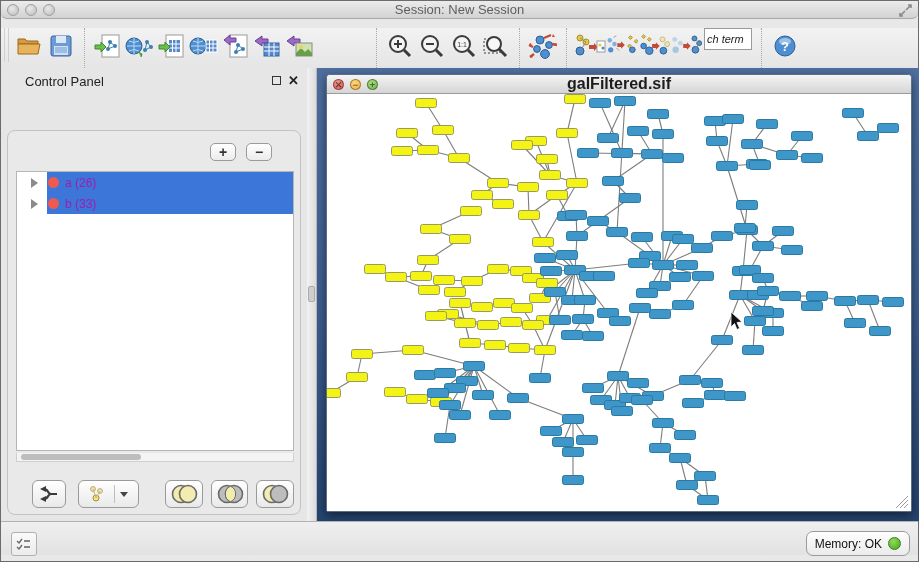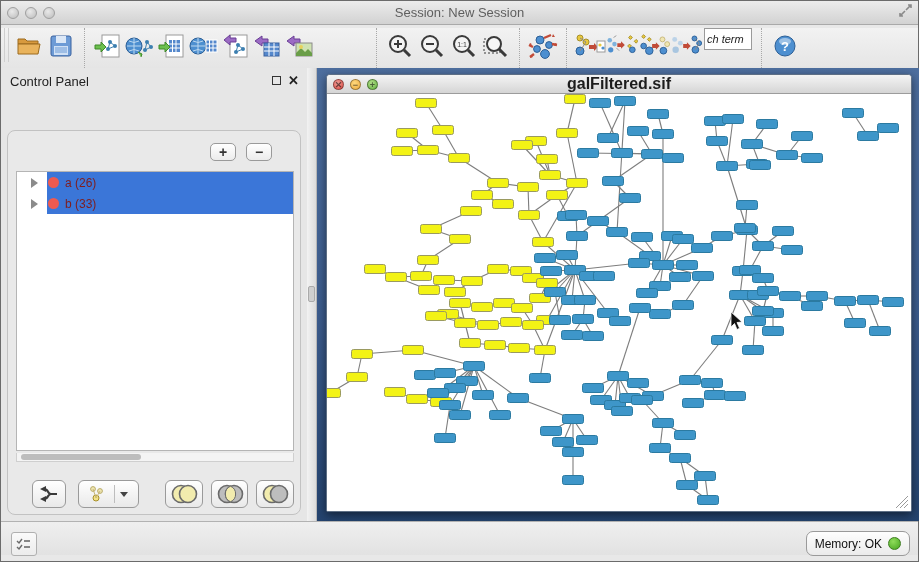--- a/index.html
+++ b/index.html
@@ -1,23 +1,23 @@
 <!DOCTYPE html>
 <html><head>
 <meta charset="utf-8">
 <style>
   * { margin:0; padding:0; box-sizing:border-box; }
   html,body { width:919px; height:562px; overflow:hidden;
     font-family:"Liberation Sans", sans-serif; background:#dcdcdc; }
   #app { position:relative; width:919px; height:562px; border:1px solid #6b6b6b; background:#e8e8e8; }
 
   
-  #titlebar { position:absolute; left:0; top:0; width:100%; height:24px;
+  #titlebar { position:absolute; left:0; top:0; width:100%; height:18px;
     background:linear-gradient(#ececec,#d2d2d2); border-bottom:1px solid #a9a9a9;
-    display:flex; align-items:center; }
+    display:flex; align-items:center;border-radius:6px; }
   .traffic { width:12px; height:12px; border-radius:50%; margin-left:6px;
     background:radial-gradient(circle at 40% 35%, #e9e9e9,#c9c9c9 70%); border:1px solid #9f9f9f; }
   #app-title { position:absolute; left:0; right:0; text-align:center; font-size:13px; color:#5f5f5f; }
   #fullscreen-ic { position:absolute; right:6px; top:3px; width:13px; height:13px; }
 
   
   #toolbar { position:absolute; left:0; top:19px; width:100%; height:47px;
     background:linear-gradient(#f2f2f2,#e3e3e3); border-bottom:1px solid #b5b5b5;
     display:flex; align-items:flex-start;margin-top:8px; }
   .tb-handle { width:5px; height:34px; border-left:1px solid #cfcfcf; border-right:1px solid #cfcfcf; margin:0 4px 0 3px; }
@@ -29,42 +29,42 @@
 
   
   #main { position:absolute; left:0; top:67px; width:919px; height:453px; }
   #control-panel { position:absolute; left:0; top:0; width:306px; height:453px; background:#e6e6e6; }
   #splitter { position:absolute; left:306px; top:0; width:10px; height:453px;
     background:linear-gradient(90deg,#f2f2f2,#dcdcdc); border-right:1px solid #b9b9b9; }
   #split-grip { position:absolute; left:1px; top:218px; width:7px; height:16px; background:#cfcfcf;
     border:1px solid #aaa; border-radius:2px; }
 
   #cp-header { position:absolute; left:0; top:0; width:100%; height:26px; display:flex; align-items:center; }
-  #cp-title { font-size:13px; color:#222; margin-left:9px; }
+  #cp-title { font-size:13px; color:#222; margin-left:24px; }
   #cp-float { position:absolute; right:26px; top:8px; width:9px; height:9px; border:1.5px solid #333; }
   #cp-close { position:absolute; right:8px; top:5px; font-size:13px; font-weight:bold; color:#222; }
 
   #cp-tabs { position:absolute; left:28px; top:32px; width:260px; height:23px; display:flex;
     border:1px solid #9f9f9f; border-radius:5px; overflow:hidden; background:#fff; font-size:13px; }
   .cp-tab { display:flex; align-items:center; justify-content:center; padding:0 12px; color:#111;
     border-right:1px solid #c4c4c4; background:linear-gradient(#ffffff,#f2f2f2); gap:5px; }
   .cp-tab:last-child { border-right:none; }
   .cp-tab.active { background:linear-gradient(#9d9d9d,#848484); color:#fff; }
 
   #cp-content { position:absolute; left:6px; top:62px; width:294px; height:385px;
     border:1px solid #c2c2c2; border-radius:8px; background:#e9e9e9; }
   .pm-btn { position:absolute; top:12px; width:26px; height:18px; border:1px solid #9a9a9a; border-radius:5px;
     background:linear-gradient(#ffffff,#ececec); font-size:14px; font-weight:bold; color:#333;
     display:flex; align-items:center; justify-content:center; line-height:1; }
   #add-btn { right:64px; }
   #remove-btn { right:28px; }
 
   #sets-list { position:absolute; left:8px; top:40px; width:278px; height:280px; background:#fff;
     border:1px solid #b5b5b5; overflow:hidden; }
-  .set-row { position:relative; height:21px; display:flex; align-items:center; font-size:12px; color:#7f1d1d; }
+  .set-row { position:relative; height:21px; display:flex; align-items:center; font-size:12px; color:#a21caf; }
   .set-row .row-hl { position:absolute; left:30px; right:0; top:0; bottom:0; background:#3b76d8; }
   .expander { width:0; height:0; border-left:7px solid #8b8b8b; border-top:5px solid transparent;
     border-bottom:5px solid transparent; margin-left:14px; z-index:2; }
   .set-dot { width:11px; height:11px; border-radius:50%; background:#ee5a50; margin-left:10px; z-index:2; }
   .set-label { margin-left:6px; z-index:2; }
   #h-scroll { position:absolute; left:8px; top:322px; width:278px; height:9px; background:#f4f4f4;
     border:1px solid #cfcfcf; border-top:none; }
   #h-thumb { position:absolute; left:4px; top:1px; width:120px; height:6px; background:#bdbdbd; border-radius:3px; }
 
   #cp-bottom { position:absolute; left:8px; top:346px; width:278px; height:34px; display:flex; align-items:center; }

